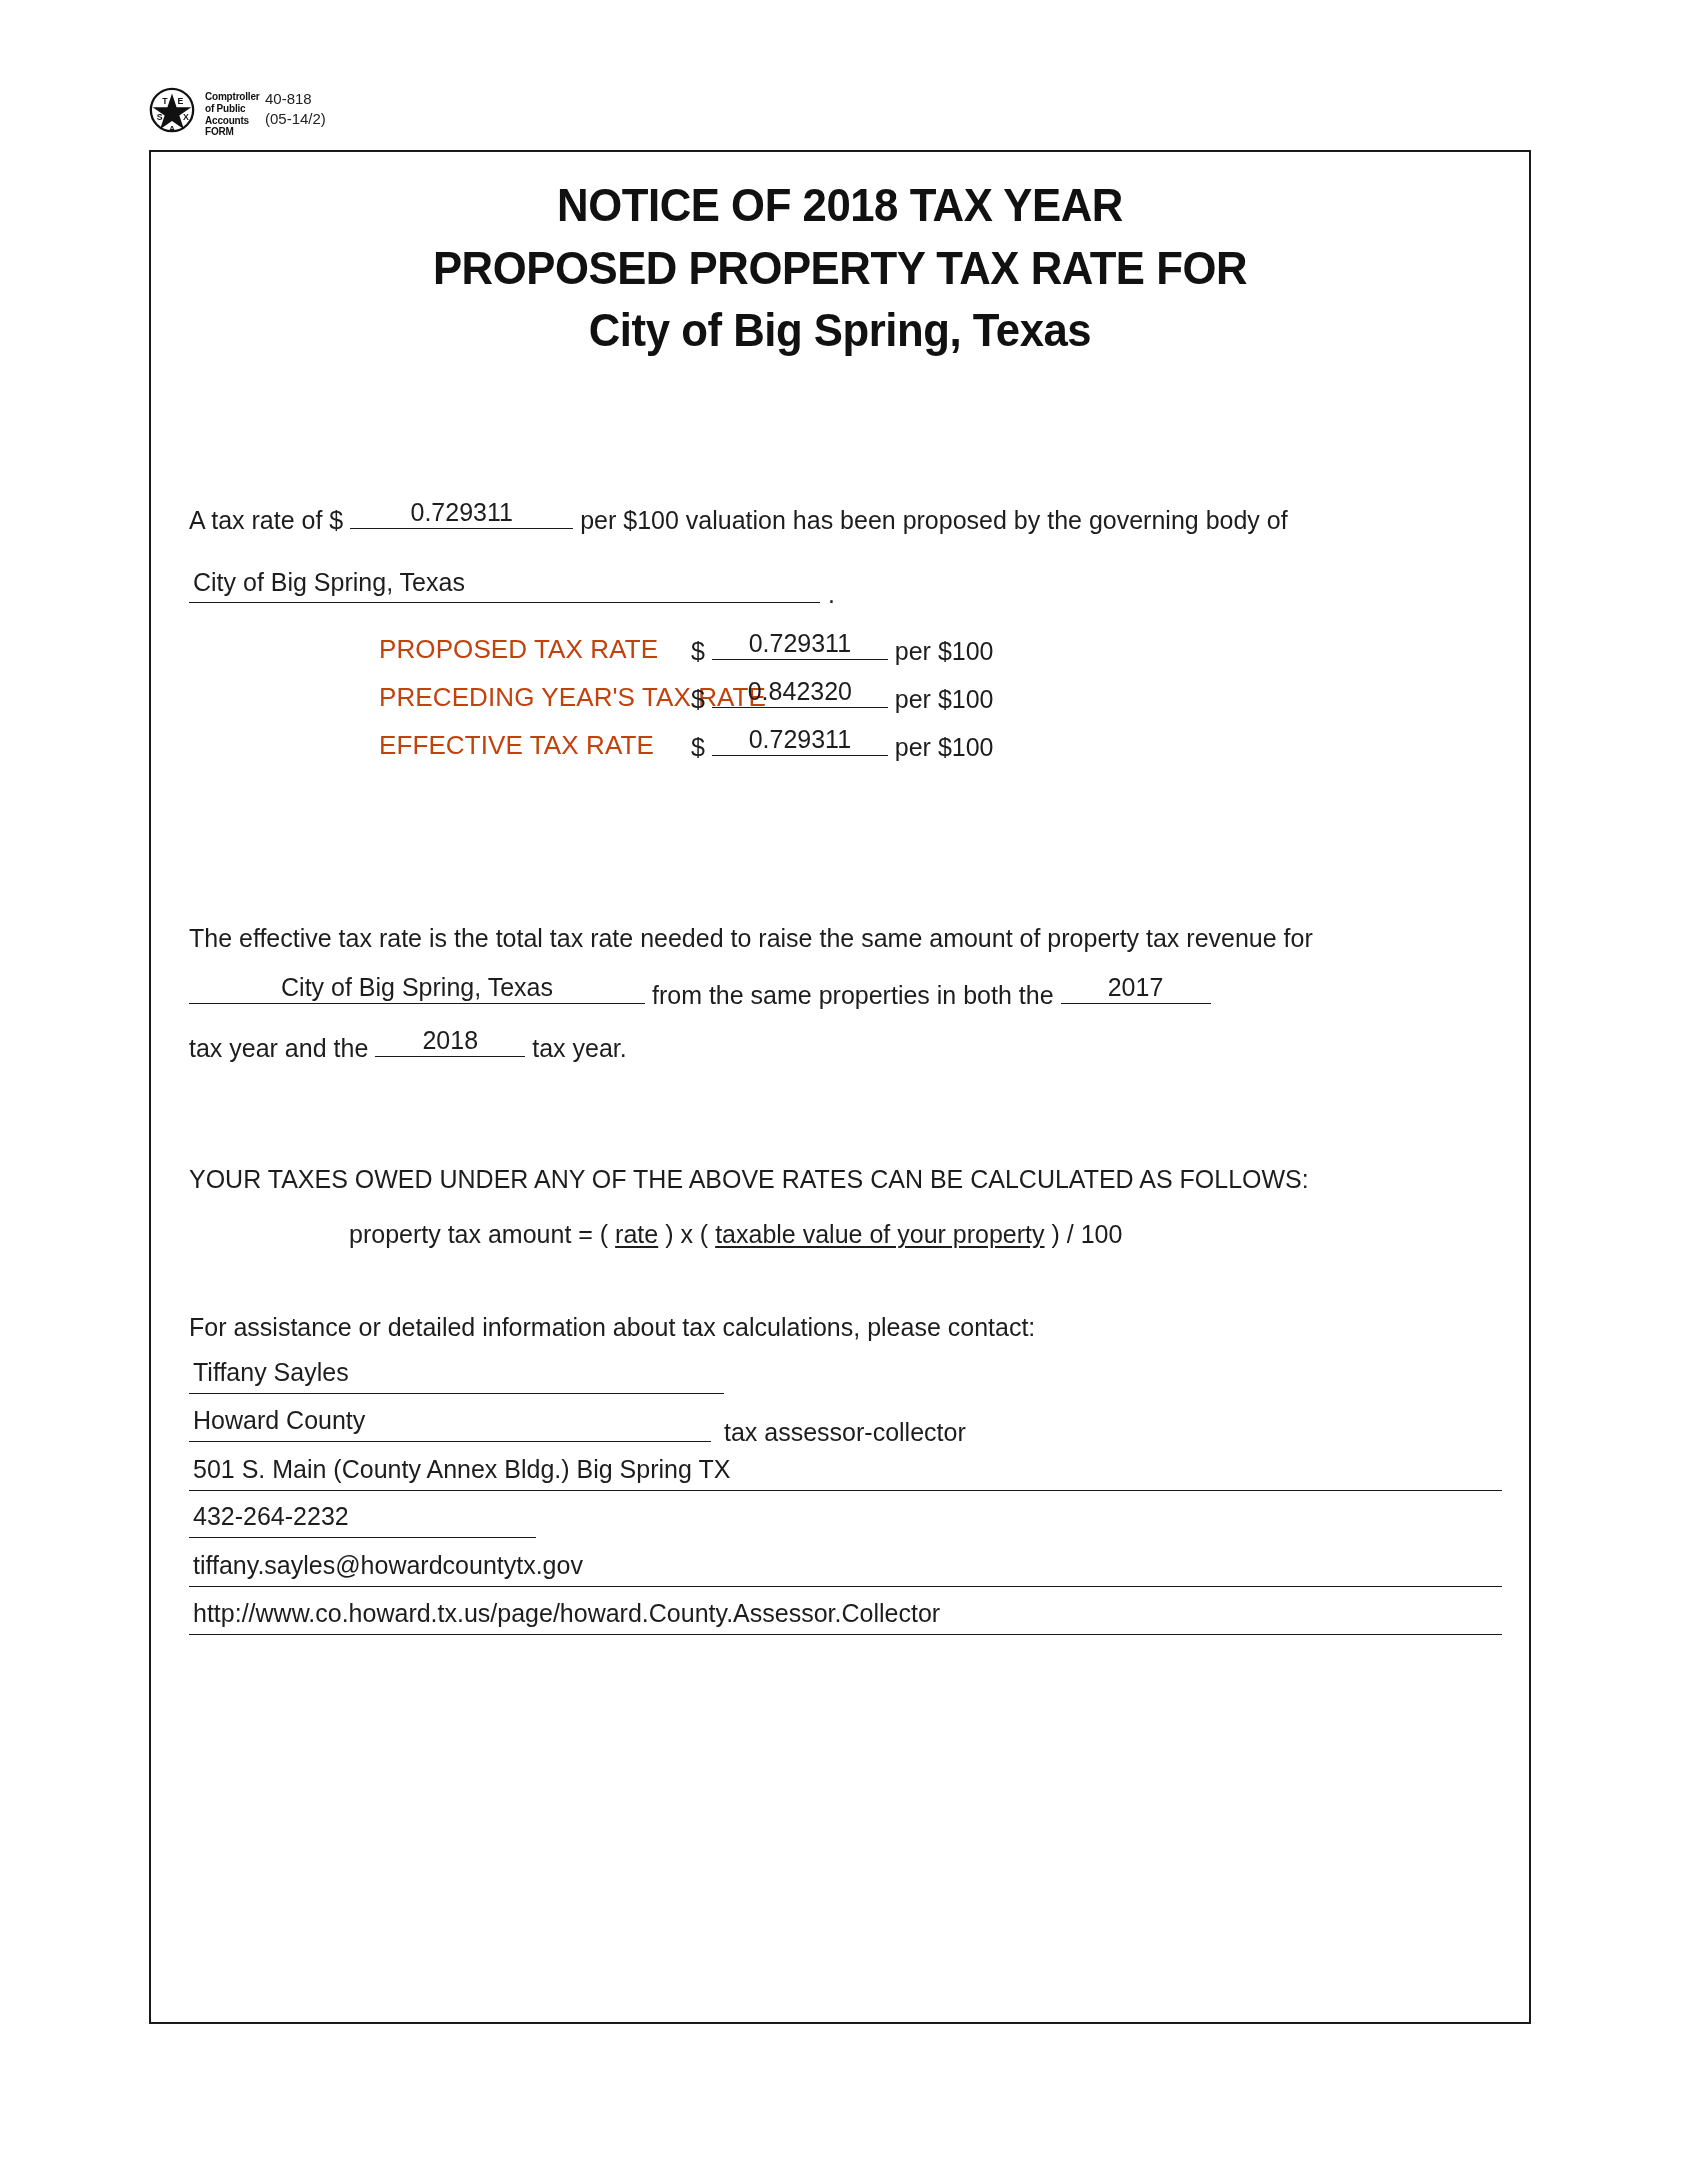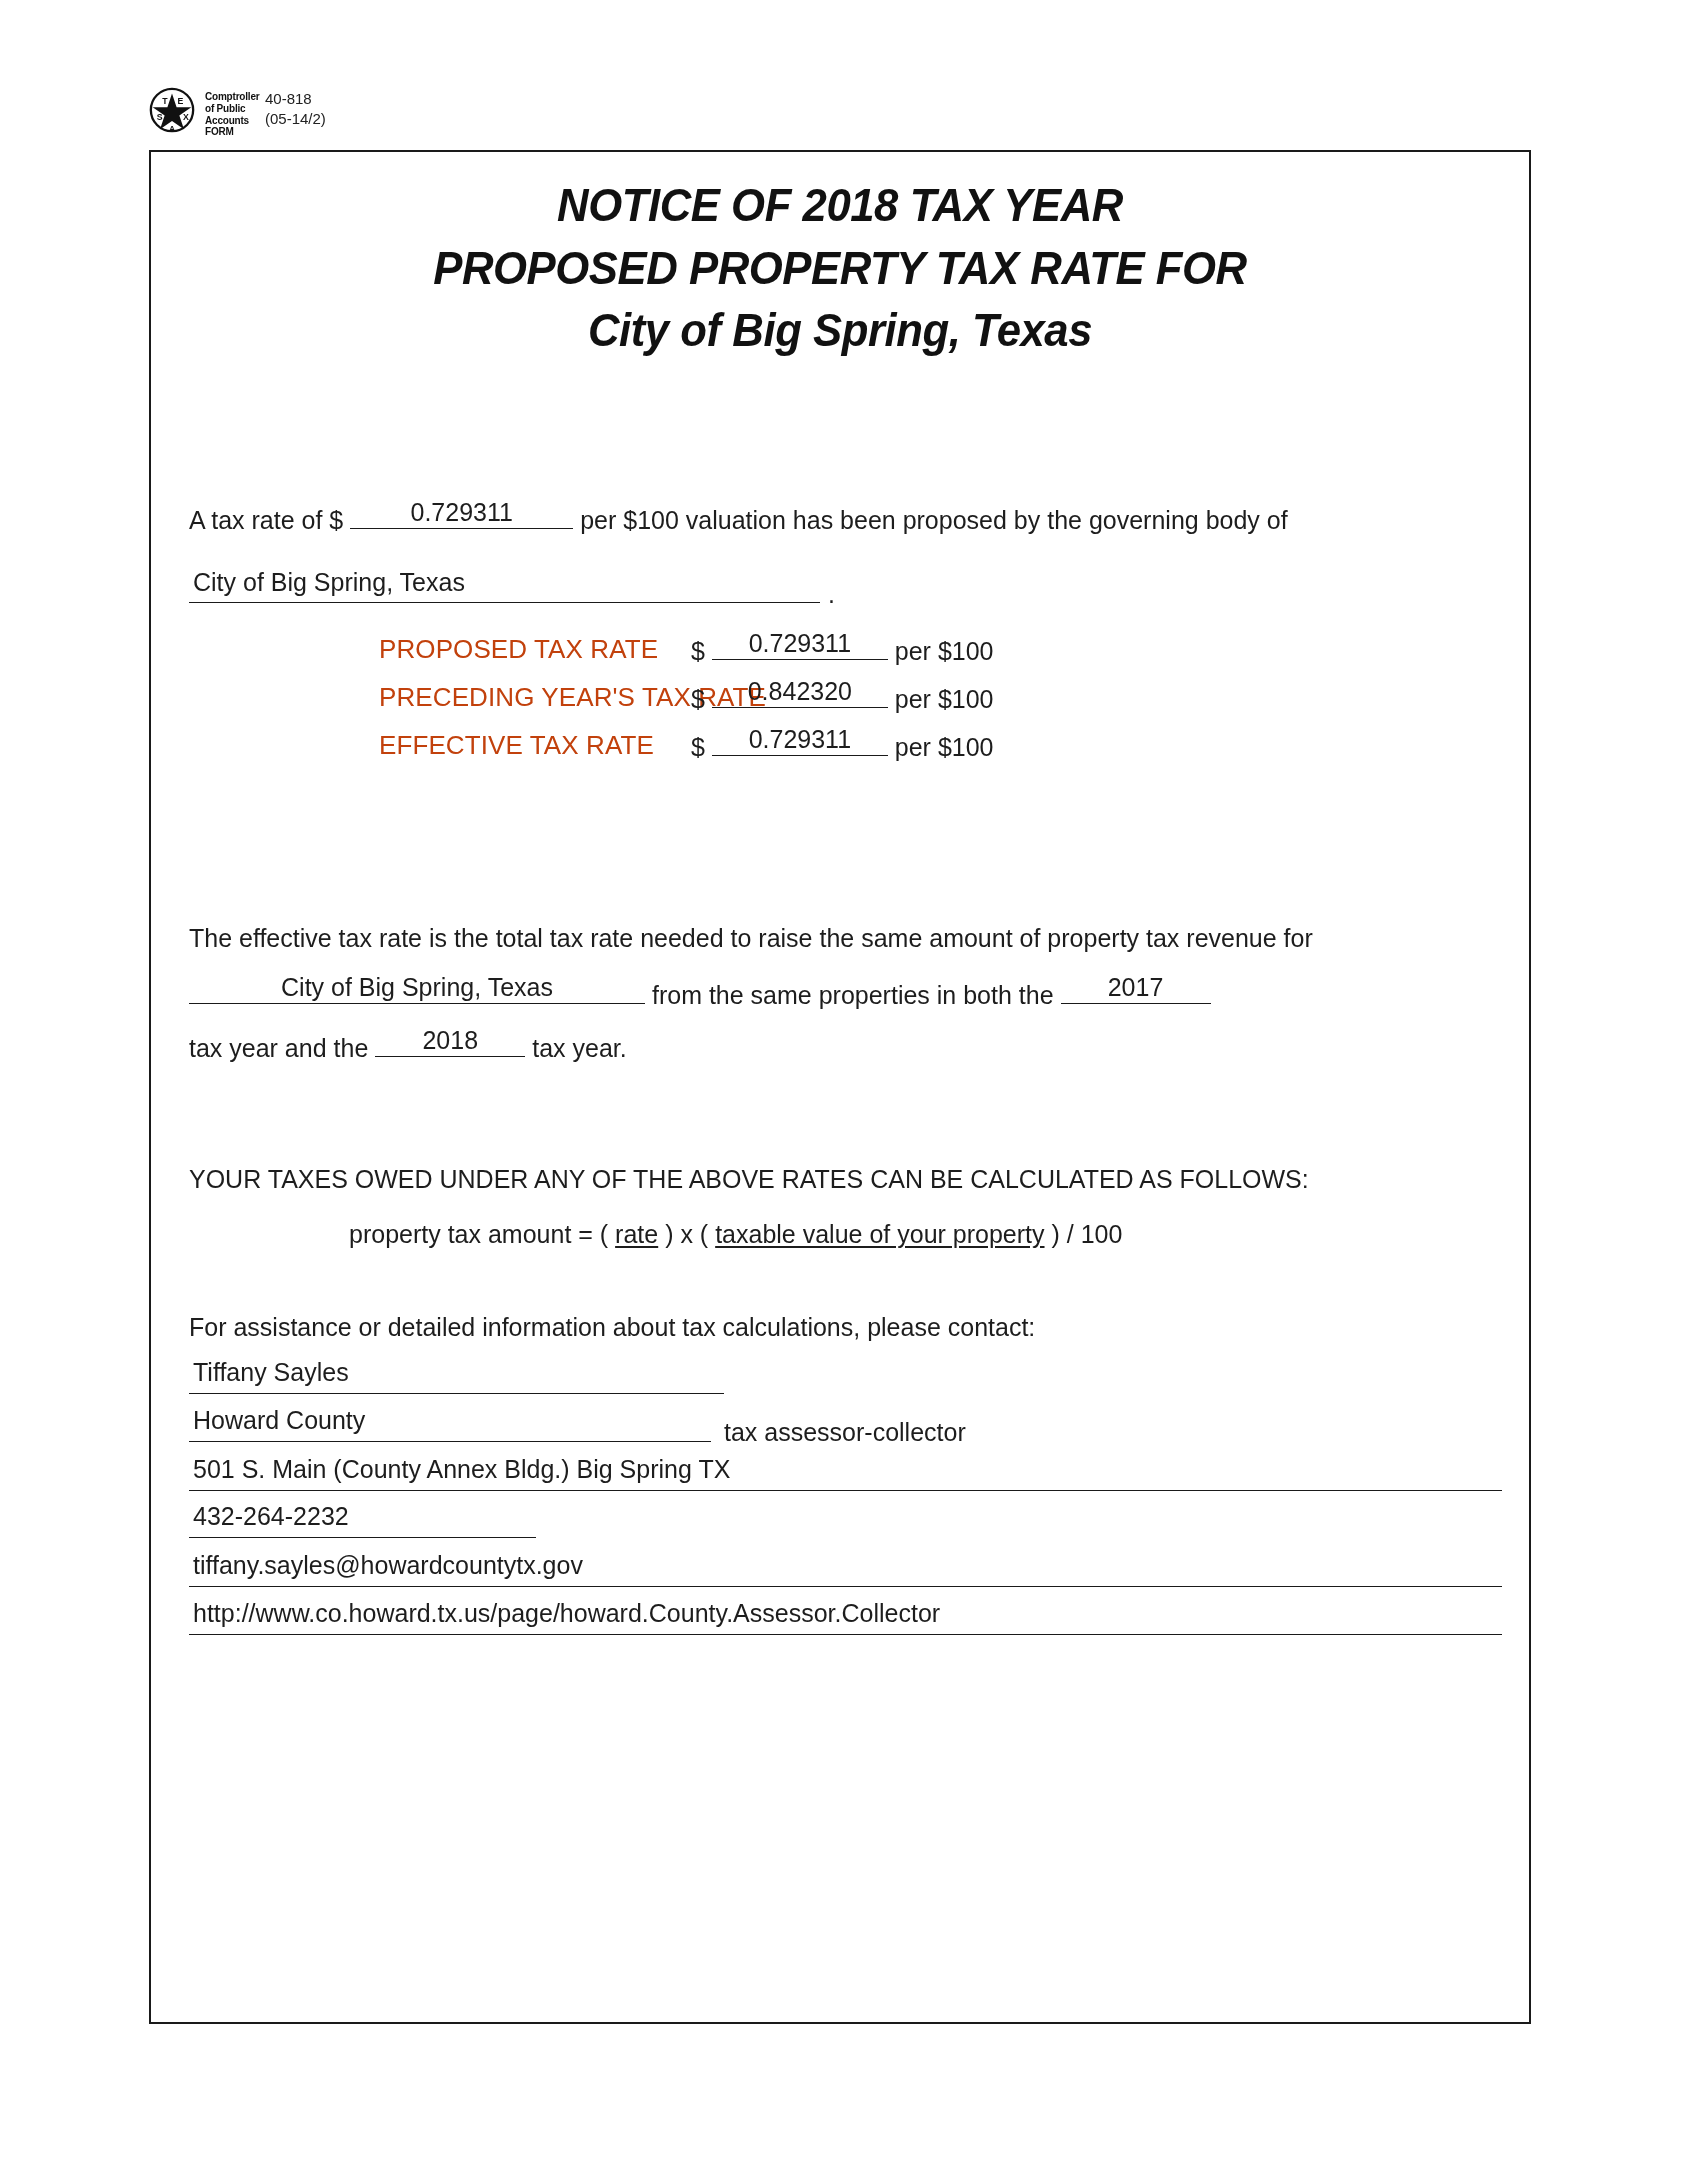--- a/index.html
+++ b/index.html
@@ -58,21 +58,20 @@
     box-sizing: border-box;
   }
 
   
   .title-block {
     position: absolute;
     left: 0;
     right: 0;
     top: 22px;
     text-align: center;
-    font-style: italic;
   }
   .title-line {
     font-family: "Liberation Sans", sans-serif;
     font-weight: bold;
     font-size: 47px;
     line-height: 1.33;
     letter-spacing: -0.5px;
     transform: scaleX(0.93);
     transform-origin: center;
     white-space: nowrap;

